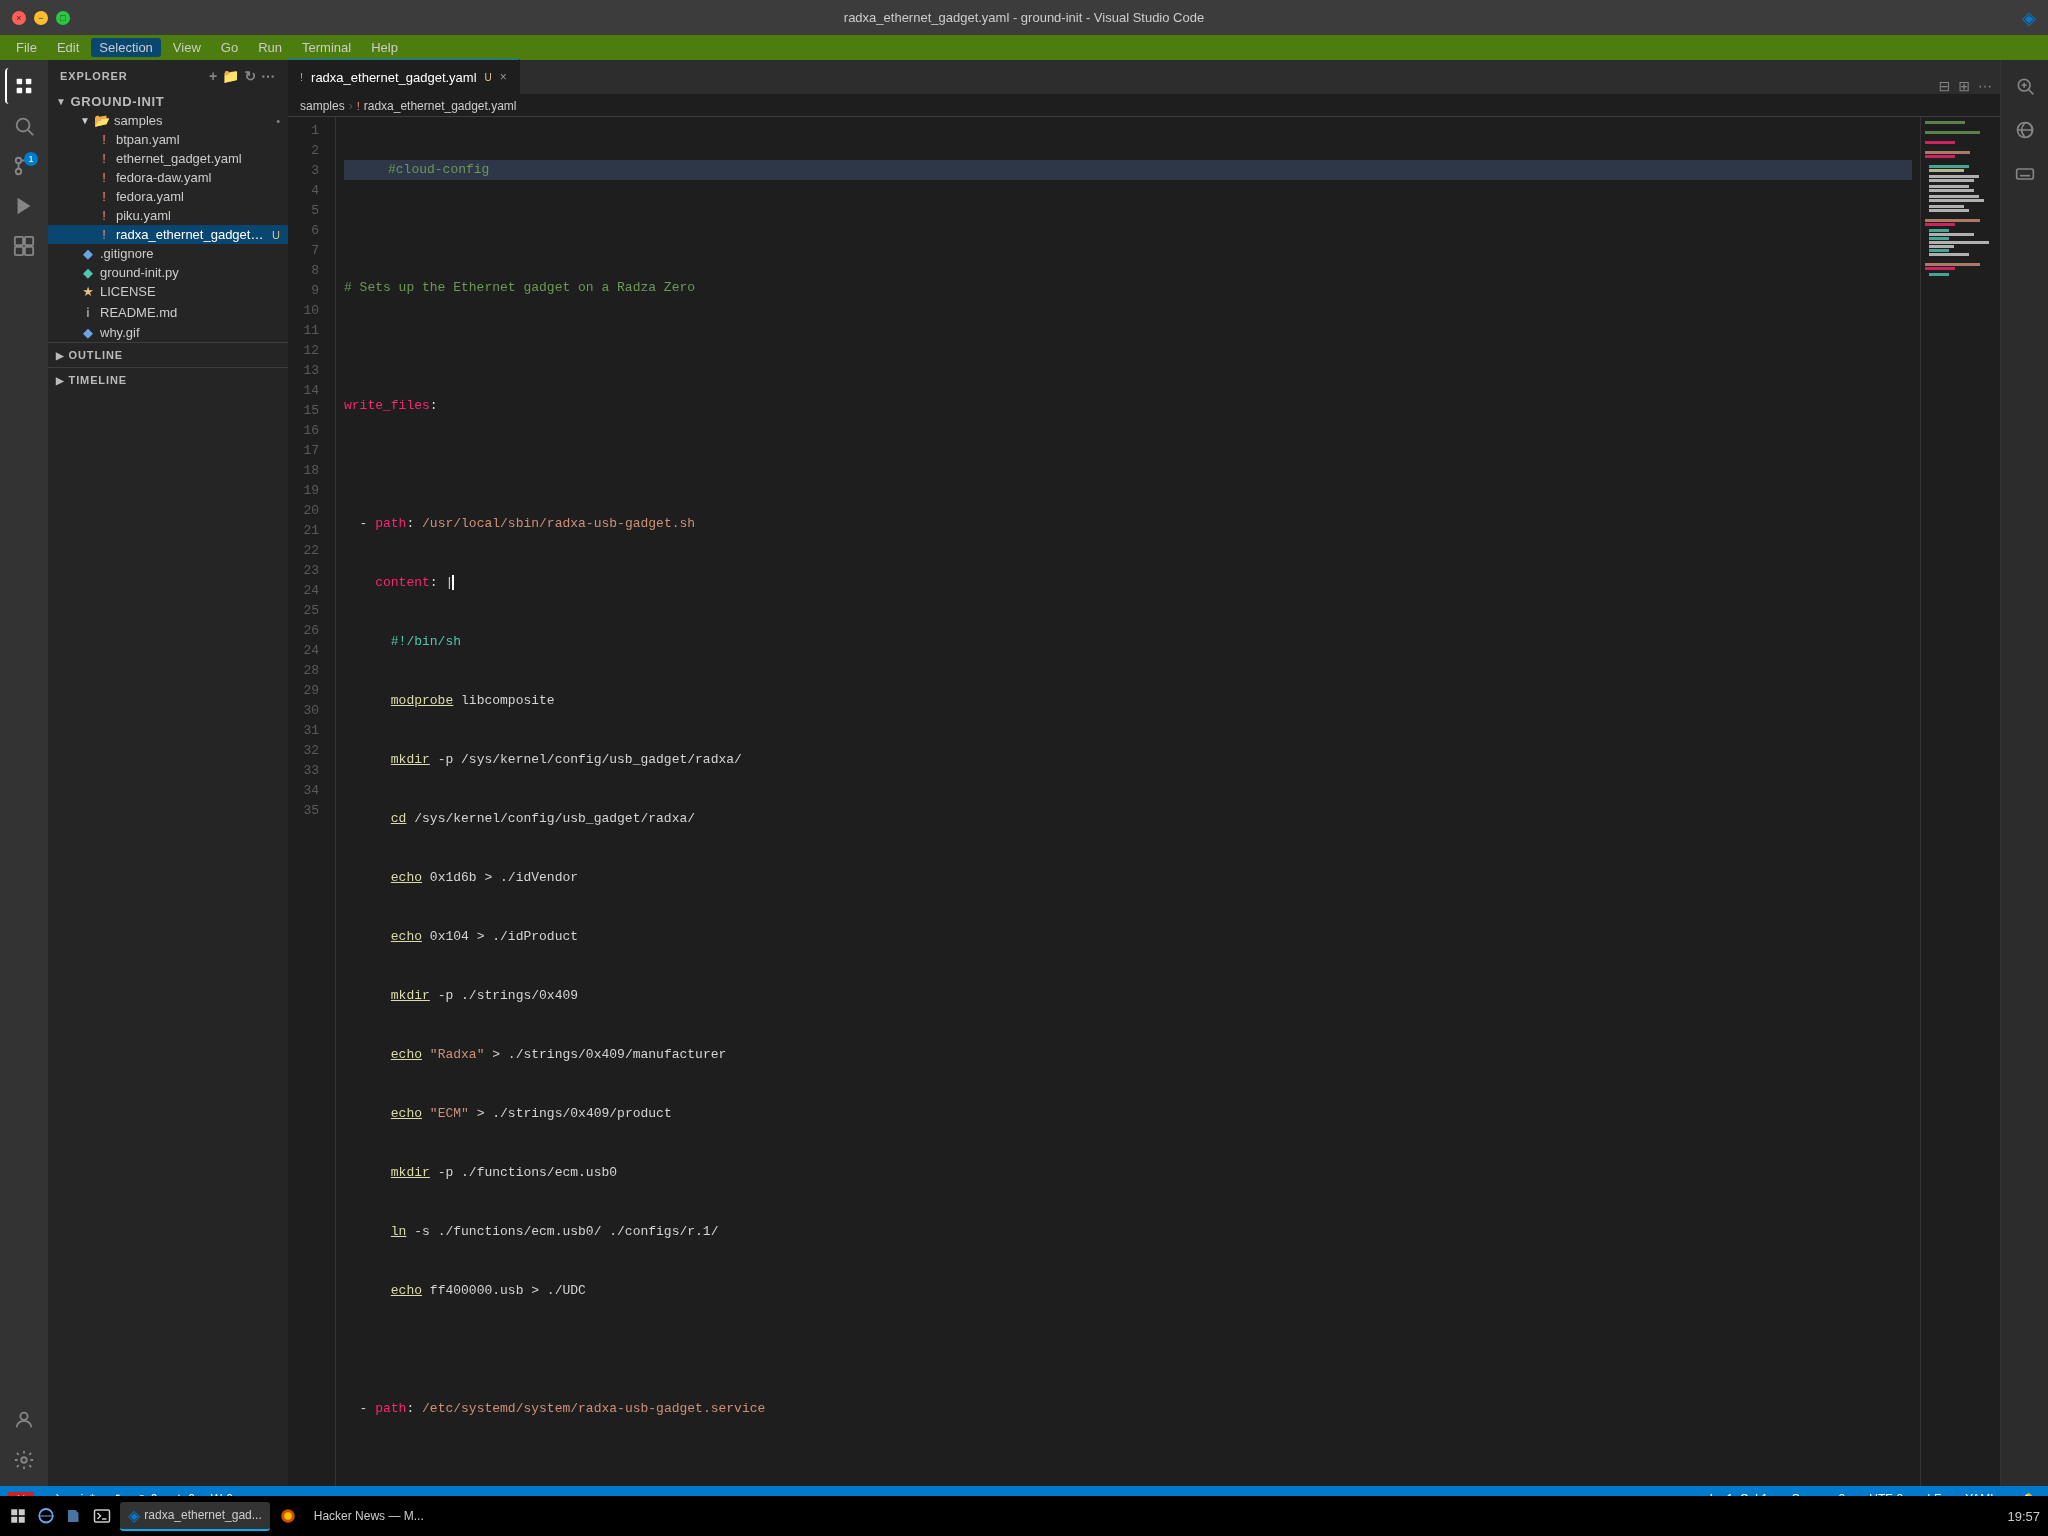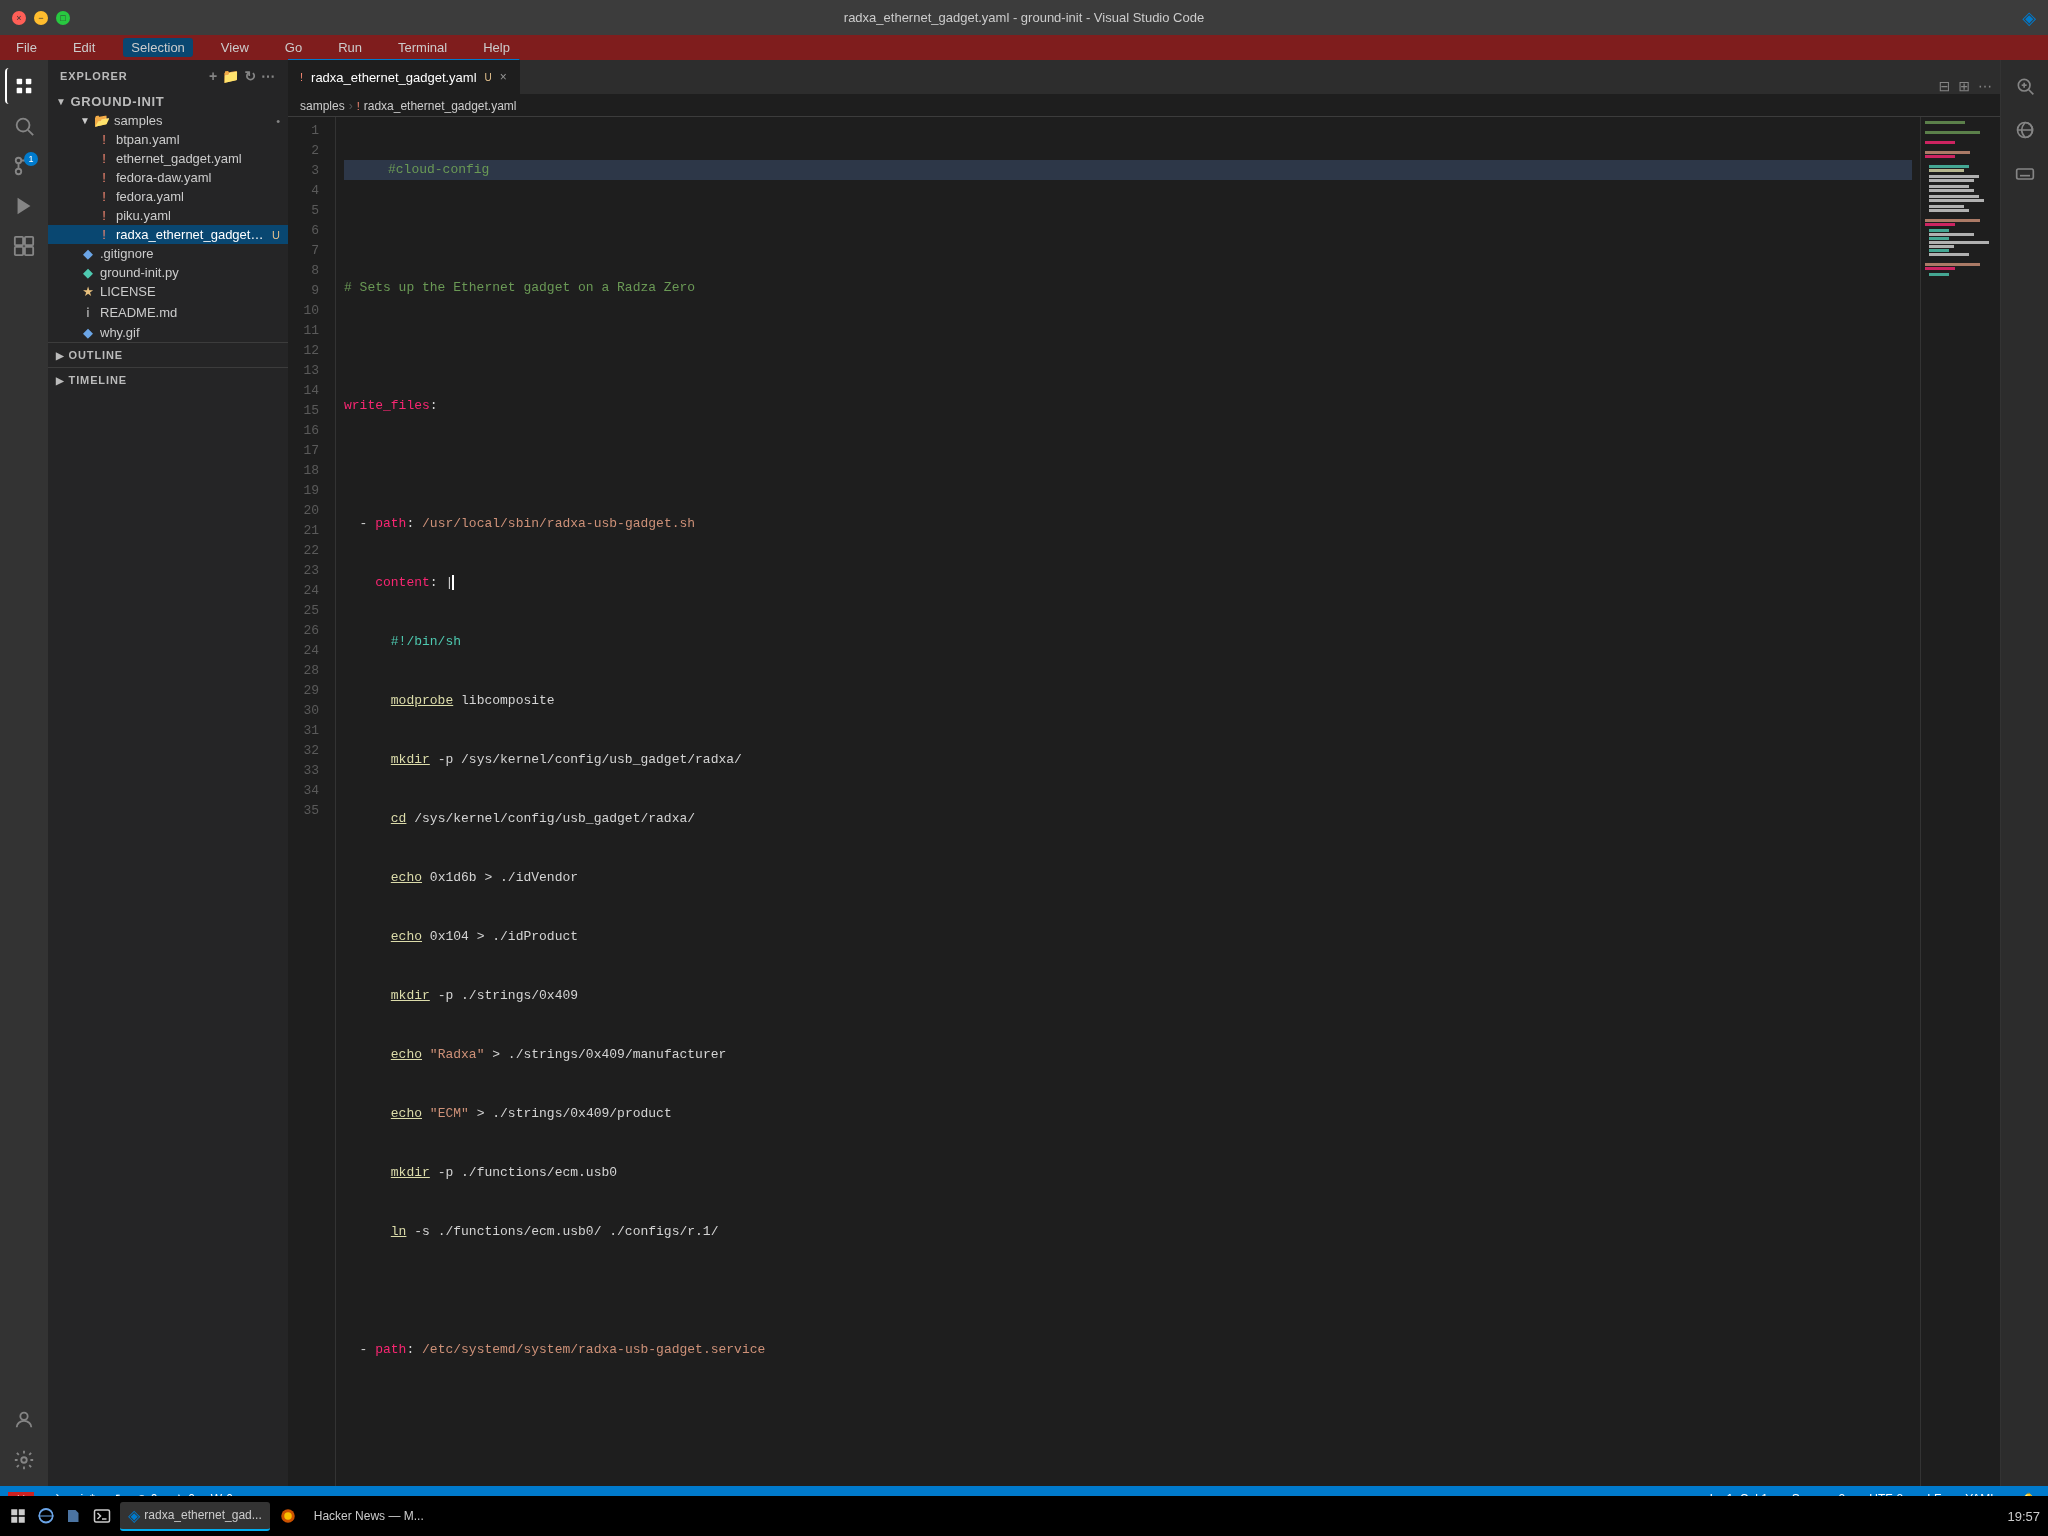--- a/index.html
+++ b/index.html
@@ -30,26 +30,26 @@
       cursor: pointer;
     }
     .btn-close { background: #ff5f57; }
     .btn-min { background: #ffbd2e; }
     .btn-max { background: #28c840; }
     .title-bar-title { color: #cccccc; font-size: 13px; }
     .title-bar-right { position: absolute; right: 12px; display: flex; gap: 8px; align-items: center; }
 
     
     .menu-bar {
-      background: #7f1d1d;
+      background: #4d7c0f;
       height: 25px;
       display: flex;
       align-items: center;
       padding: 0 8px;
-      gap: 20px;
+      gap: 4px;
     }
     .menu-item {
       padding: 2px 8px;
       color: #cccccc;
       font-size: 13px;
       cursor: pointer;
       border-radius: 3px;
     }
     .menu-item.active { background: #094771; }
 
@@ -609,20 +609,21 @@
         <div class="code-line"><span class="c-white">      </span><span class="c-cmd">modprobe</span><span class="c-white"> libcomposite</span></div>
         <div class="code-line"><span class="c-white">      </span><span class="c-cmd">mkdir</span><span class="c-white"> -p /sys/kernel/config/usb_gadget/radxa/</span></div>
         <div class="code-line"><span class="c-white">      </span><span class="c-cmd">cd</span><span class="c-white"> /sys/kernel/config/usb_gadget/radxa/</span></div>
         <div class="code-line"><span class="c-white">      </span><span class="c-cmd">echo</span><span class="c-white"> 0x1d6b &gt; ./idVendor</span></div>
         <div class="code-line"><span class="c-white">      </span><span class="c-cmd">echo</span><span class="c-white"> 0x104 &gt; ./idProduct</span></div>
         <div class="code-line"><span class="c-white">      </span><span class="c-cmd">mkdir</span><span class="c-white"> -p ./strings/0x409</span></div>
         <div class="code-line"><span class="c-white">      </span><span class="c-cmd">echo</span><span class="c-white"> </span><span class="c-orange">"Radxa"</span><span class="c-white"> &gt; ./strings/0x409/manufacturer</span></div>
         <div class="code-line"><span class="c-white">      </span><span class="c-cmd">echo</span><span class="c-white"> </span><span class="c-orange">"ECM"</span><span class="c-white"> &gt; ./strings/0x409/product</span></div>
         <div class="code-line"><span class="c-white">      </span><span class="c-cmd">mkdir</span><span class="c-white"> -p ./functions/ecm.usb0</span></div>
         <div class="code-line"><span class="c-white">      </span><span class="c-cmd">ln</span><span class="c-white"> -s ./functions/ecm.usb0/ ./configs/r.1/</span></div>
+        <div class="code-line"><span class="c-white">      </span><span class="c-cmd">echo</span><span class="c-white"> ff400000.usb &gt; ./UDC</span></div>
         <div class="code-line">&nbsp;</div>
         <div class="code-line"><span class="c-white">  - </span><span class="c-pink">path</span><span class="c-white">: </span><span class="c-orange">/etc/systemd/system/radxa-usb-gadget.service</span></div>
         
         
         
         
         
         
         
         

